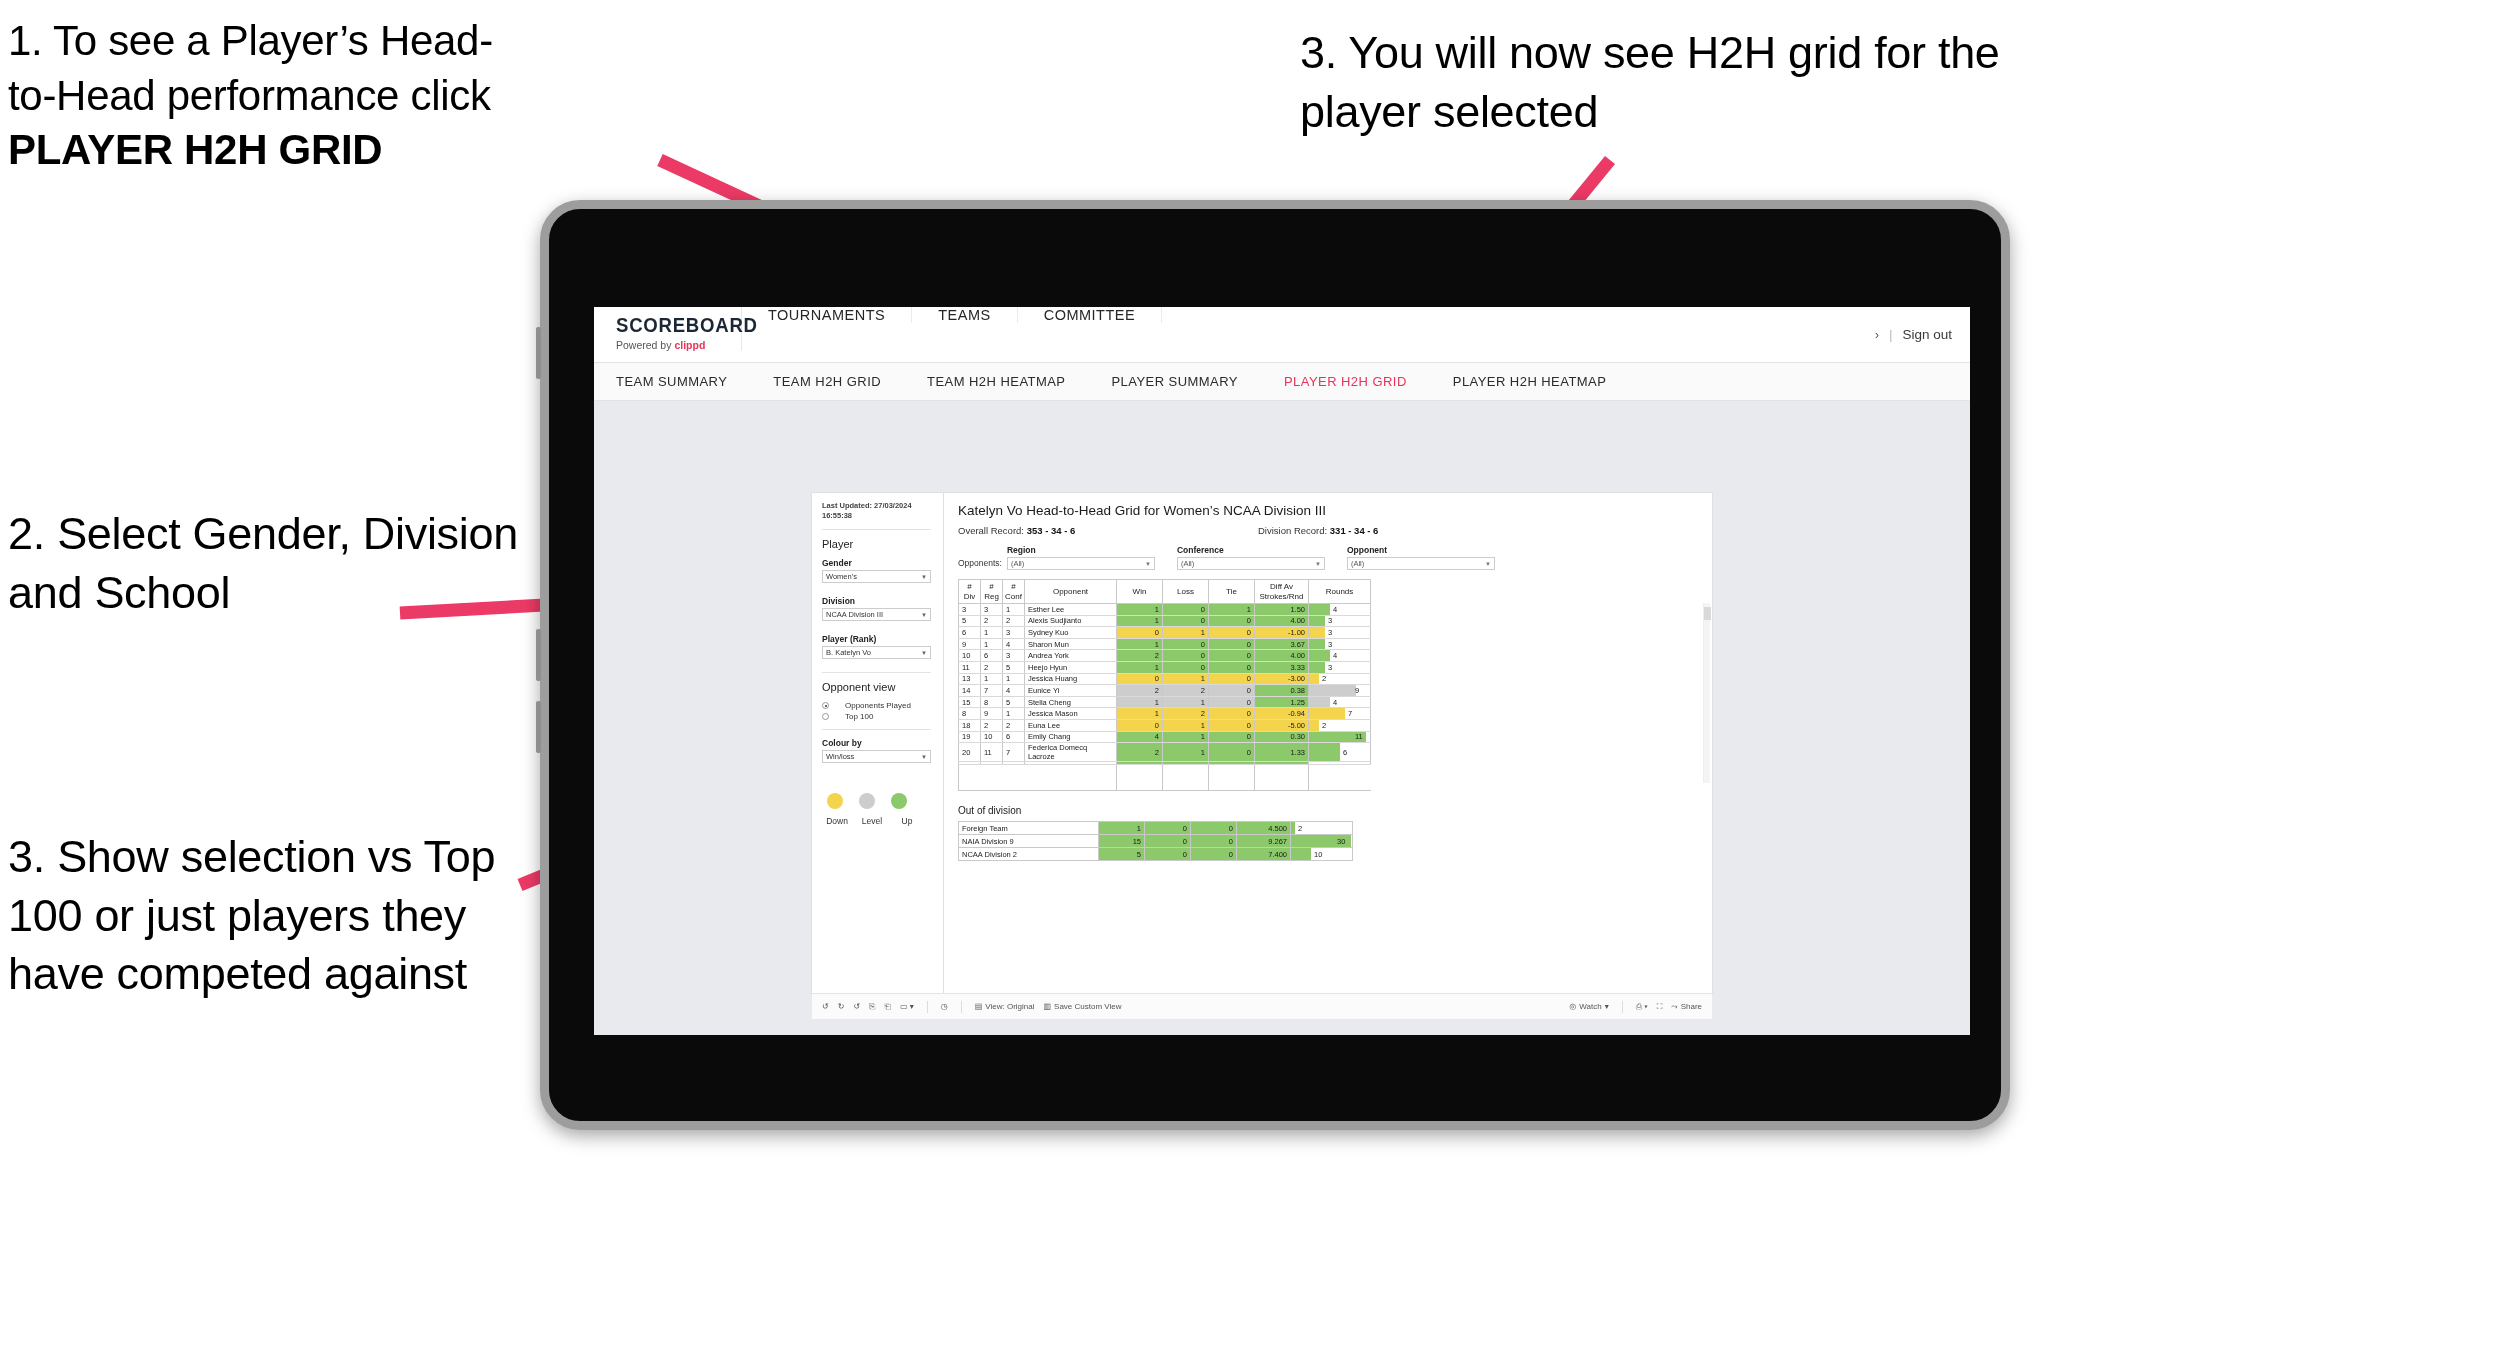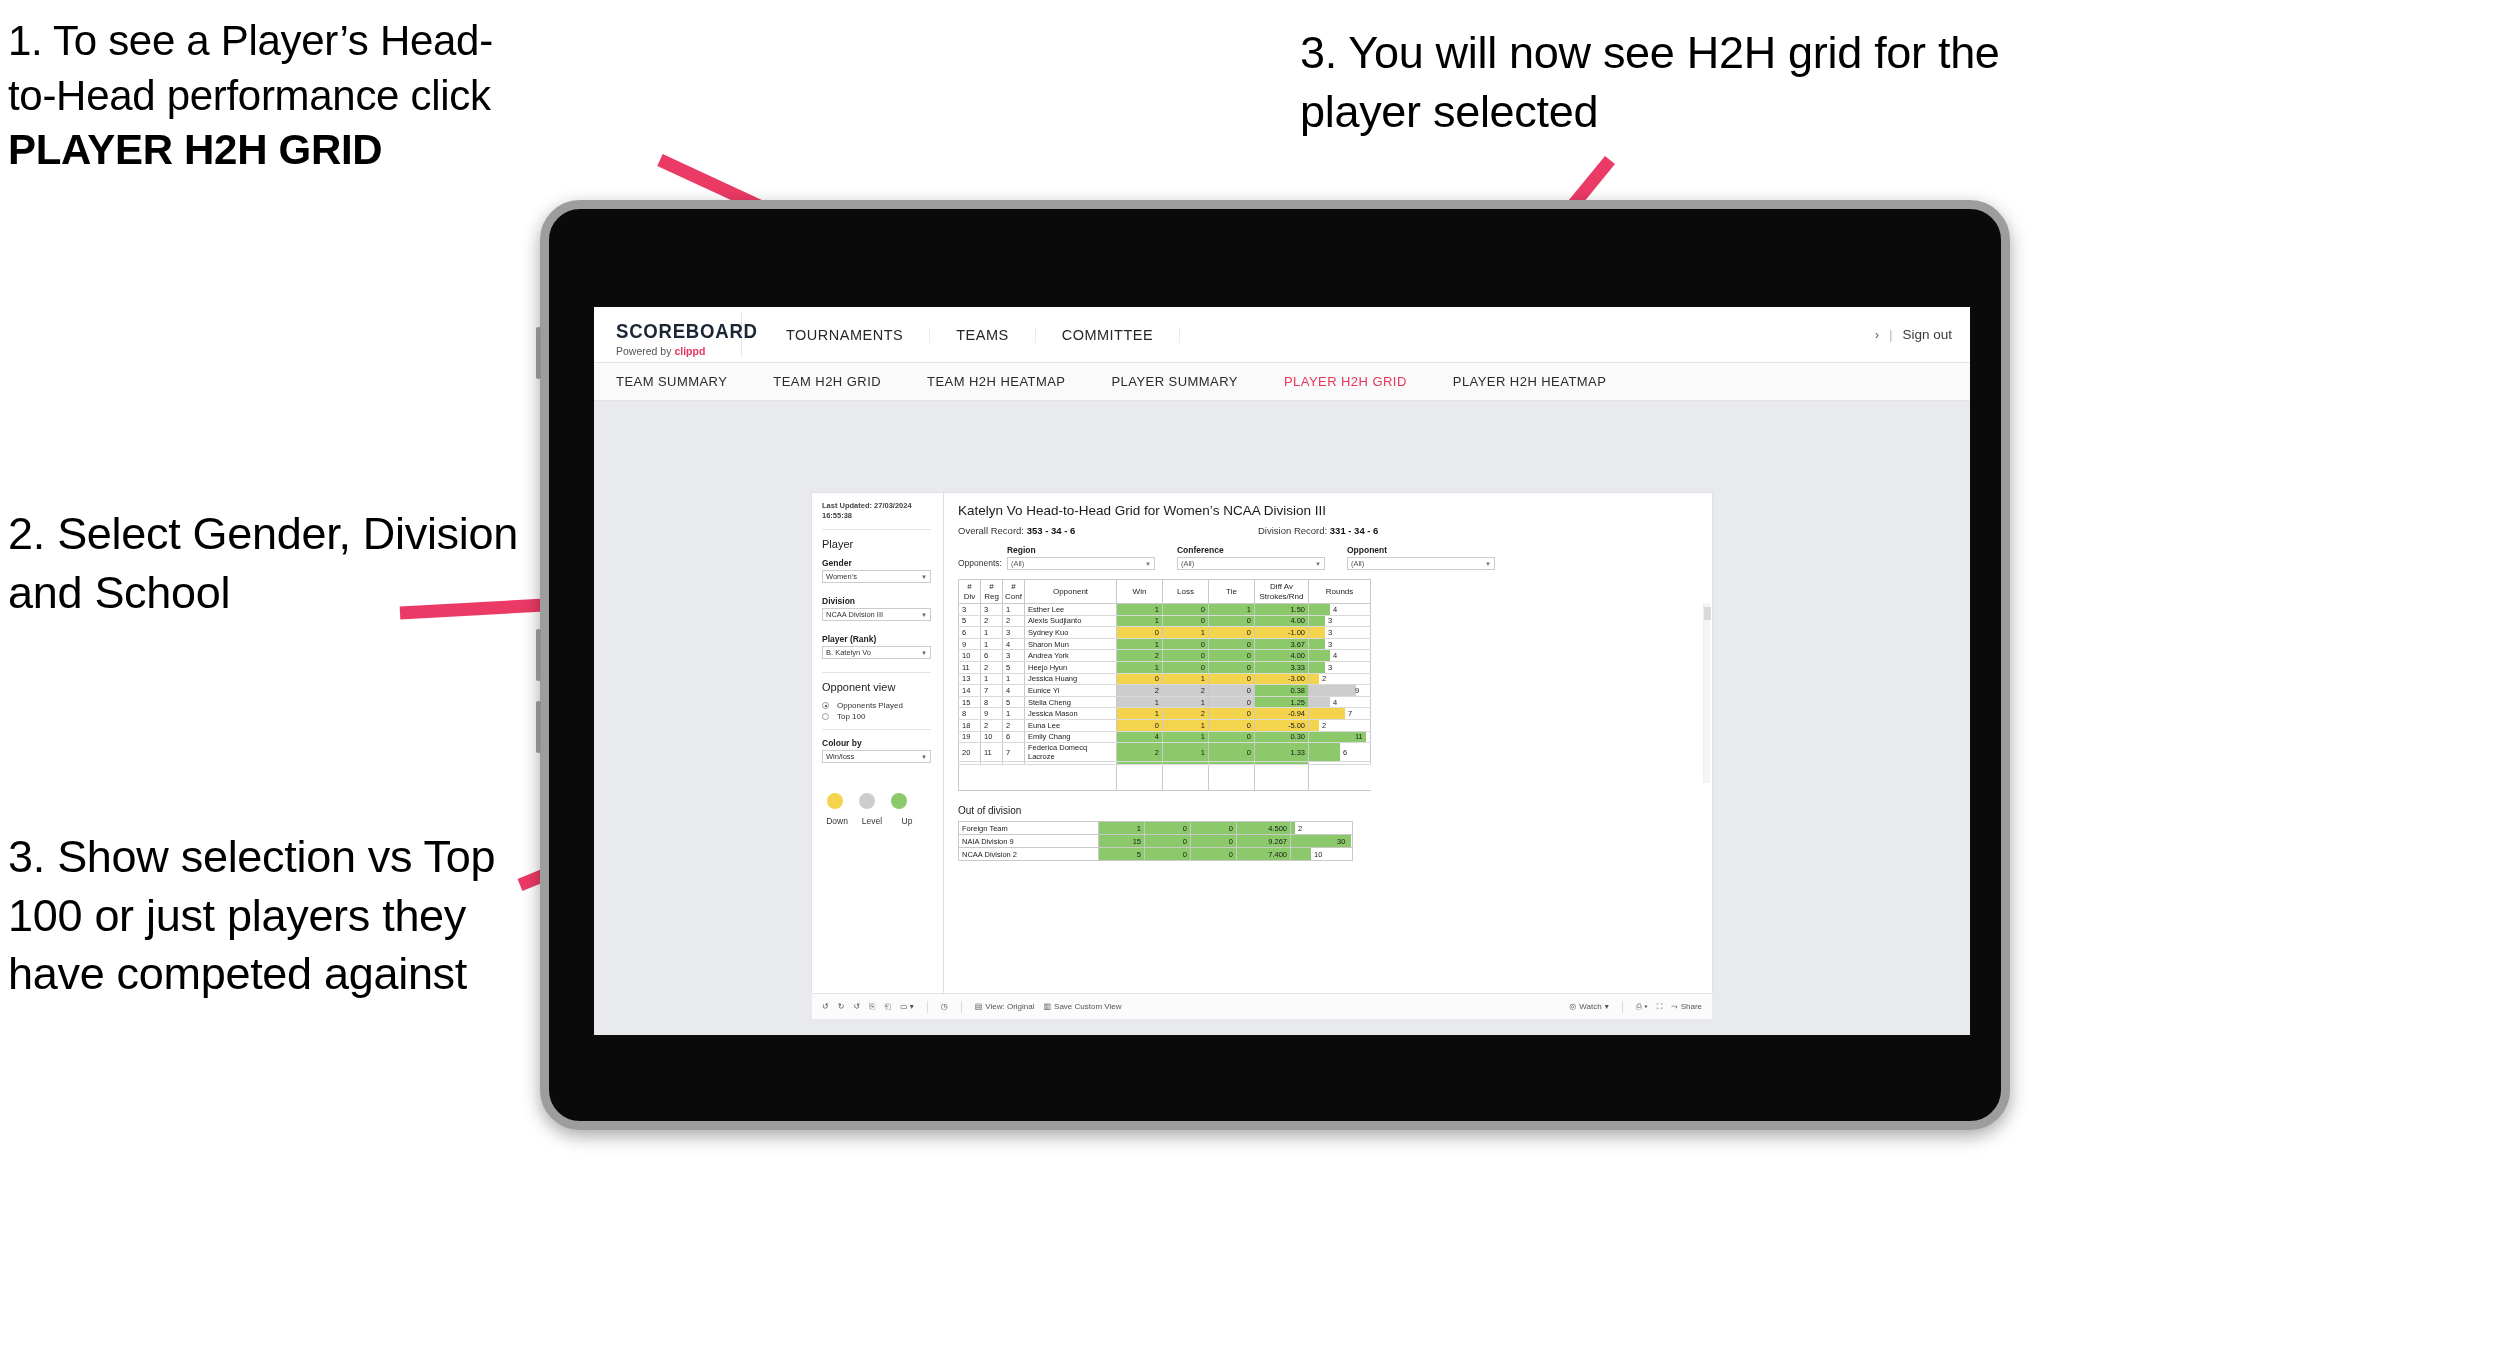--- a/index.html
+++ b/index.html
@@ -41,22 +41,22 @@
   #tablet-inner {
     position:absolute; left:45px; top:98px;
     width:1376px; height:728px;
     background:#ffffff;
     overflow:hidden;
   }
   .side-btn { position:absolute; left:-13px; background:#8e8e8e; width:5px; border-radius:2px; }
 
   
   #app-header {
-    height:56px; background:#ffffff; display:flex; align-items:center;
-    border-bottom:1px solid #e3e3e3; position:relative;gap:18px;
+    height:56px; background:#ffffff; display:flex; align-items:flex-start;
+    border-bottom:1px solid #e3e3e3; position:relative;
   }
   #brand { width:148px; padding:8px 0 0 22px; border-right:1px solid #e6e6e6; }
   #brand .bd-name {
     font-family:"Liberation Sans", sans-serif;
     font-weight:bold; font-size:20px; letter-spacing:0.8px;
     color:#1b2735; line-height:1;
     transform:scaleX(0.93); transform-origin:left center;
   }
   #brand .bd-sub { font-size:10.5px; color:#555; margin-top:4px; }
   #brand .bd-sub .clippd { color:#e8345a; font-weight:bold; }
@@ -104,21 +104,21 @@
   .fsep { border-top:1px solid #e3e3e3; margin:8px 0 8px 0; }
   .fgrp-title { font-size:11px; color:#222; margin-bottom:8px; }
   .flabel { font-size:8.5px; font-weight:bold; color:#222; margin:0 0 2px 0; }
   .fselect {
     height:13px; border:1px solid #ccc; background:#fff;
     display:flex; align-items:center; justify-content:space-between;
     padding:0 3px; font-size:7.5px; color:#333; margin-bottom:13px;
     cursor:pointer;
   }
   .fselect .car { font-size:6px; color:#666; }
-  .radio-row { display:flex; align-items:center; gap:8px; margin:2px 0; font-size:8px; cursor:pointer;text-align:right; }
+  .radio-row { display:flex; align-items:center; gap:16px; margin:2px 0; font-size:8px; cursor:pointer;text-align:right; }
   .radio {
     width:7px; height:7px; border:1px solid #999; border-radius:50%;
     background:#fff; position:relative; flex:0 0 7px;
   }
   .radio.on::after {
     content:""; position:absolute; left:1.5px; top:1.5px;
     width:2.5px; height:2.5px; border-radius:50%; background:#333;
   }
   .legend-dots { display:flex; gap:16px; margin-top:30px; padding-left:5px; }
   .ldot { width:16px; height:16px; border-radius:50%; }

